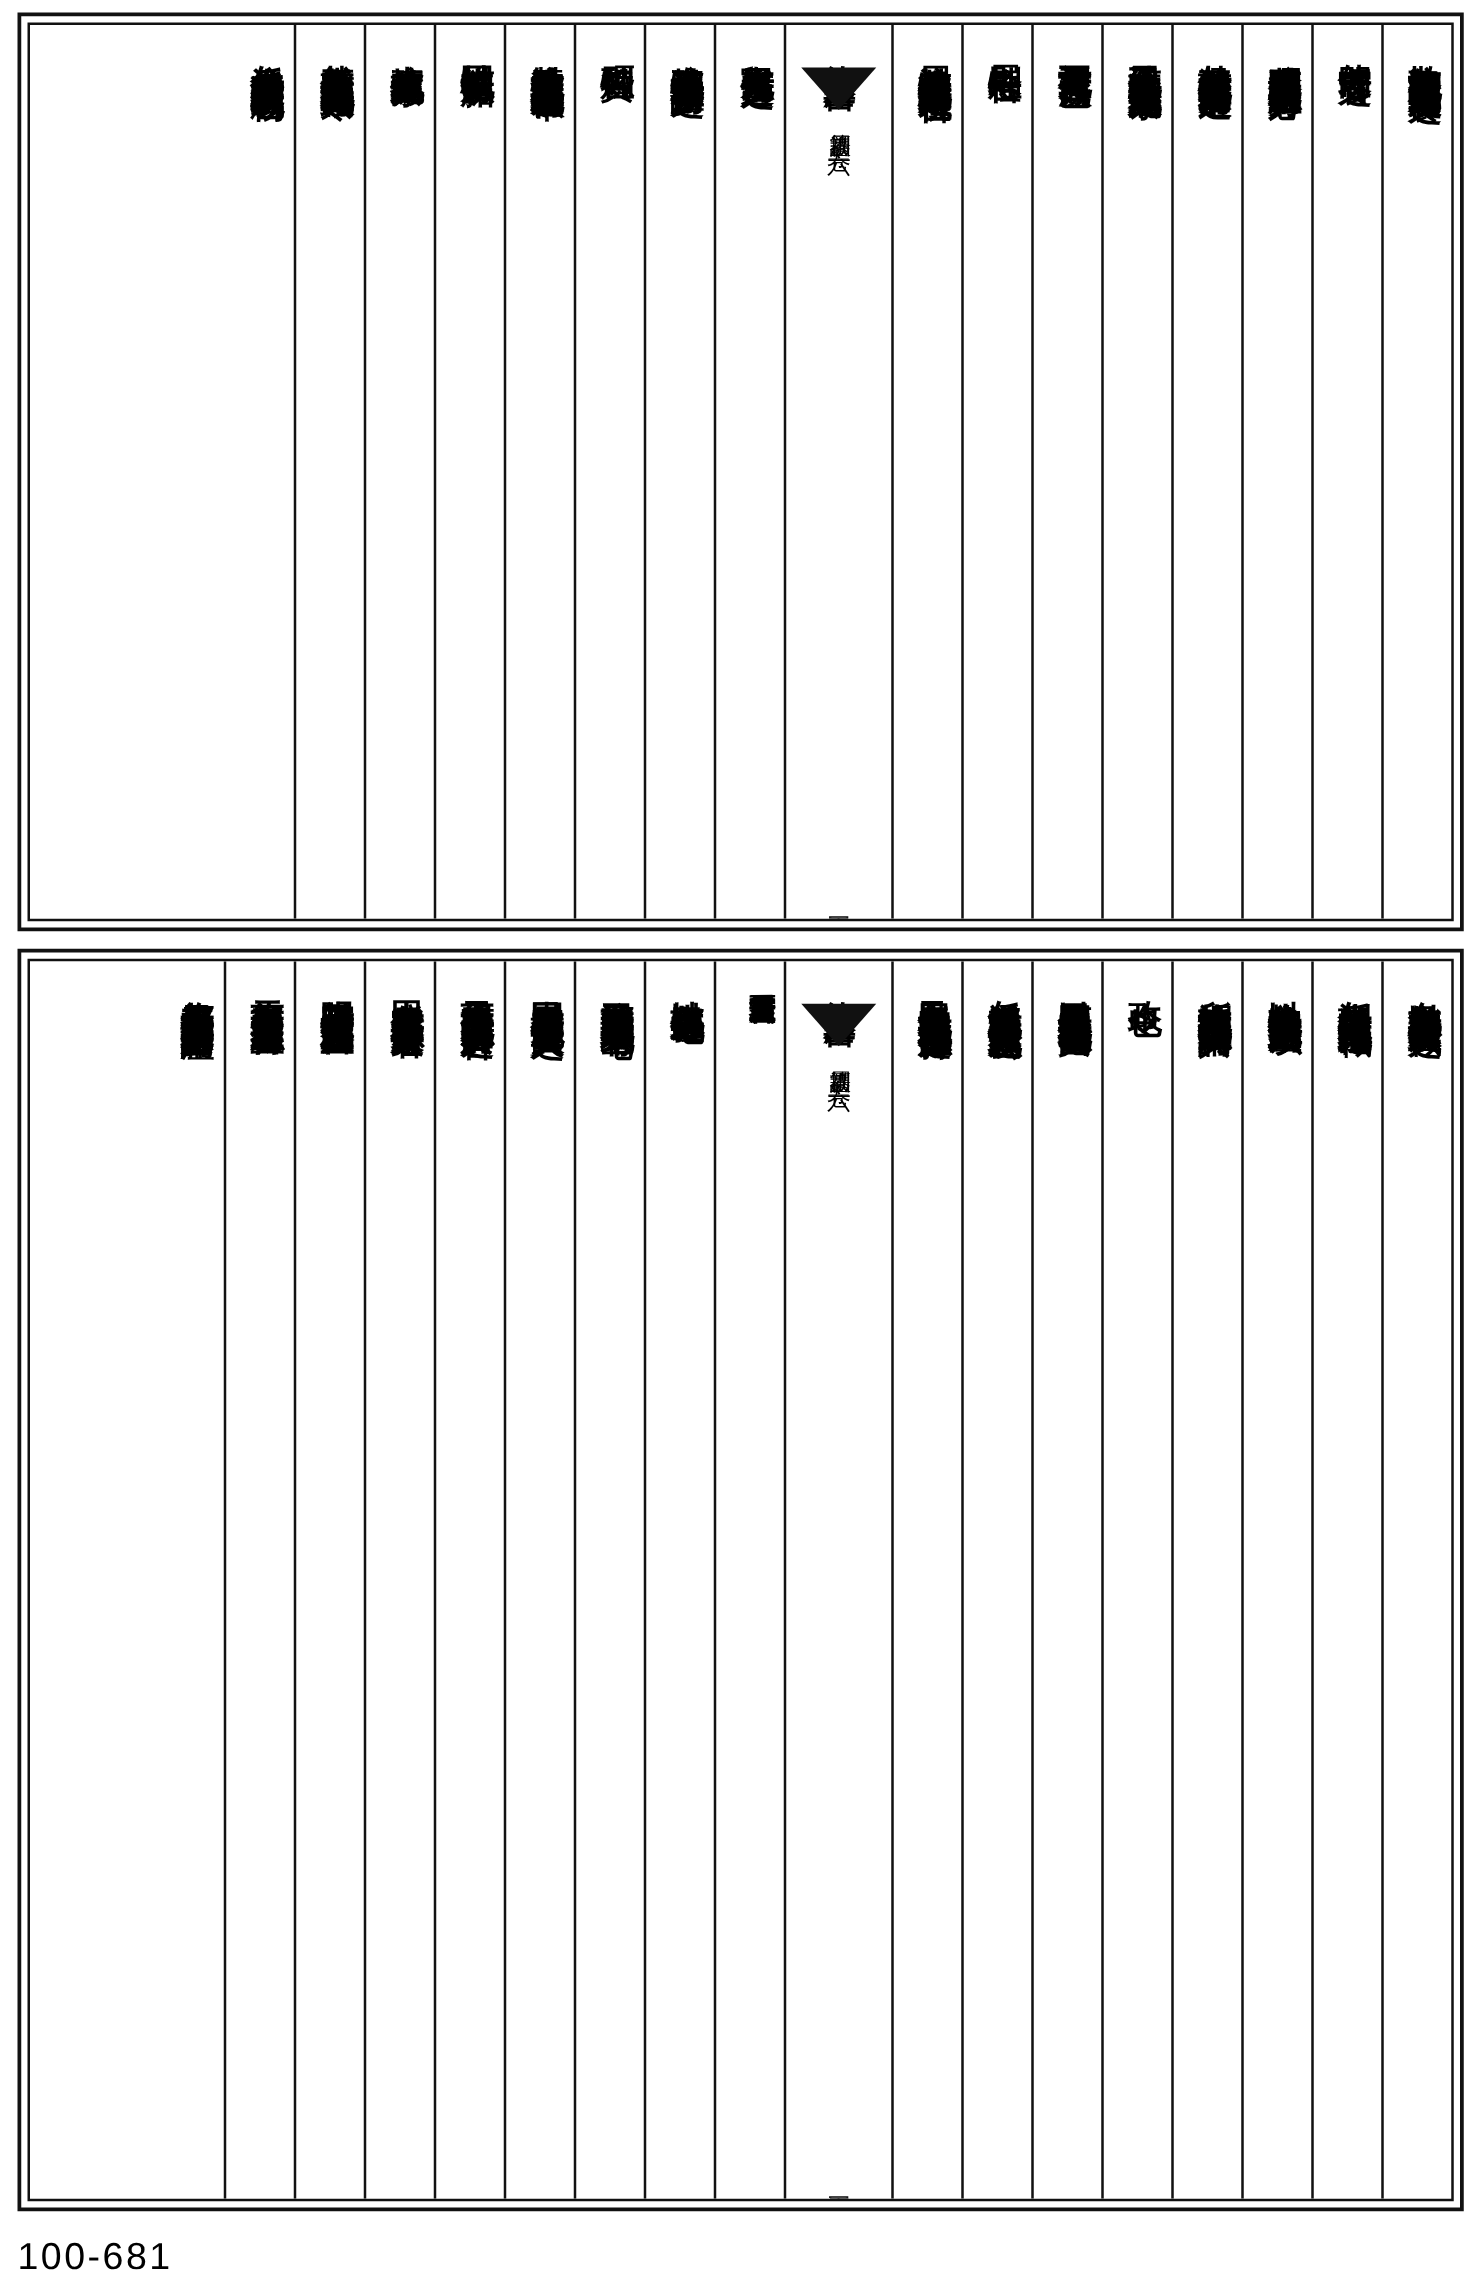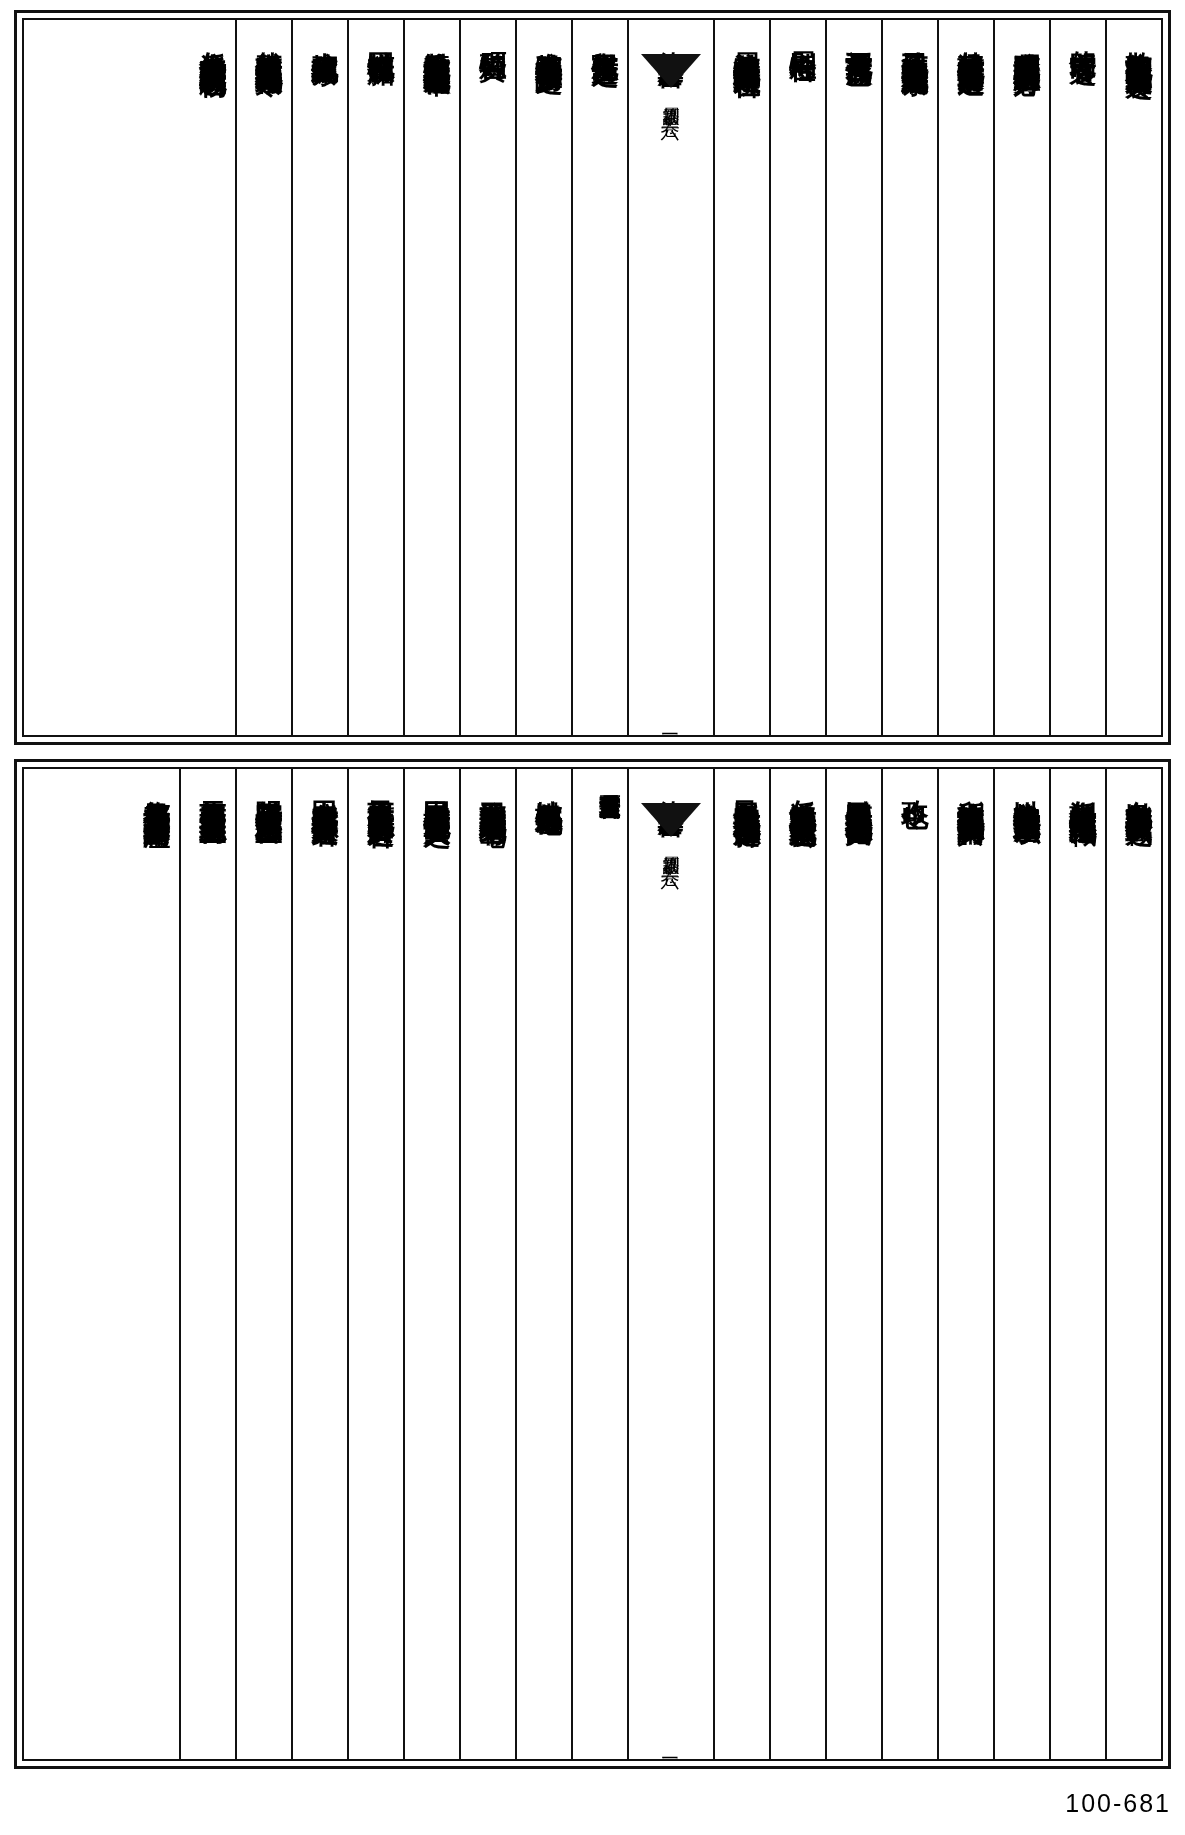--- a/index.html
+++ b/index.html
@@ -117,22 +117,22 @@
   }
   .bx-page {
     writing-mode: vertical-rl;
     text-orientation: upright;
     font-size: 19px;
     margin-top: auto;
     margin-bottom: 14px;
     letter-spacing: 1px;
   }
   .footer {
-    text-align: right;
-    font-size: 25px;
+    text-align: left;
+    font-size: 30px;
     letter-spacing: 2px;
     font-family: "Liberation Sans", sans-serif;
     color: #000;
     padding-top: 6px;
   }
 </style>
 </head>
 <body>
 
 <div class="page">

